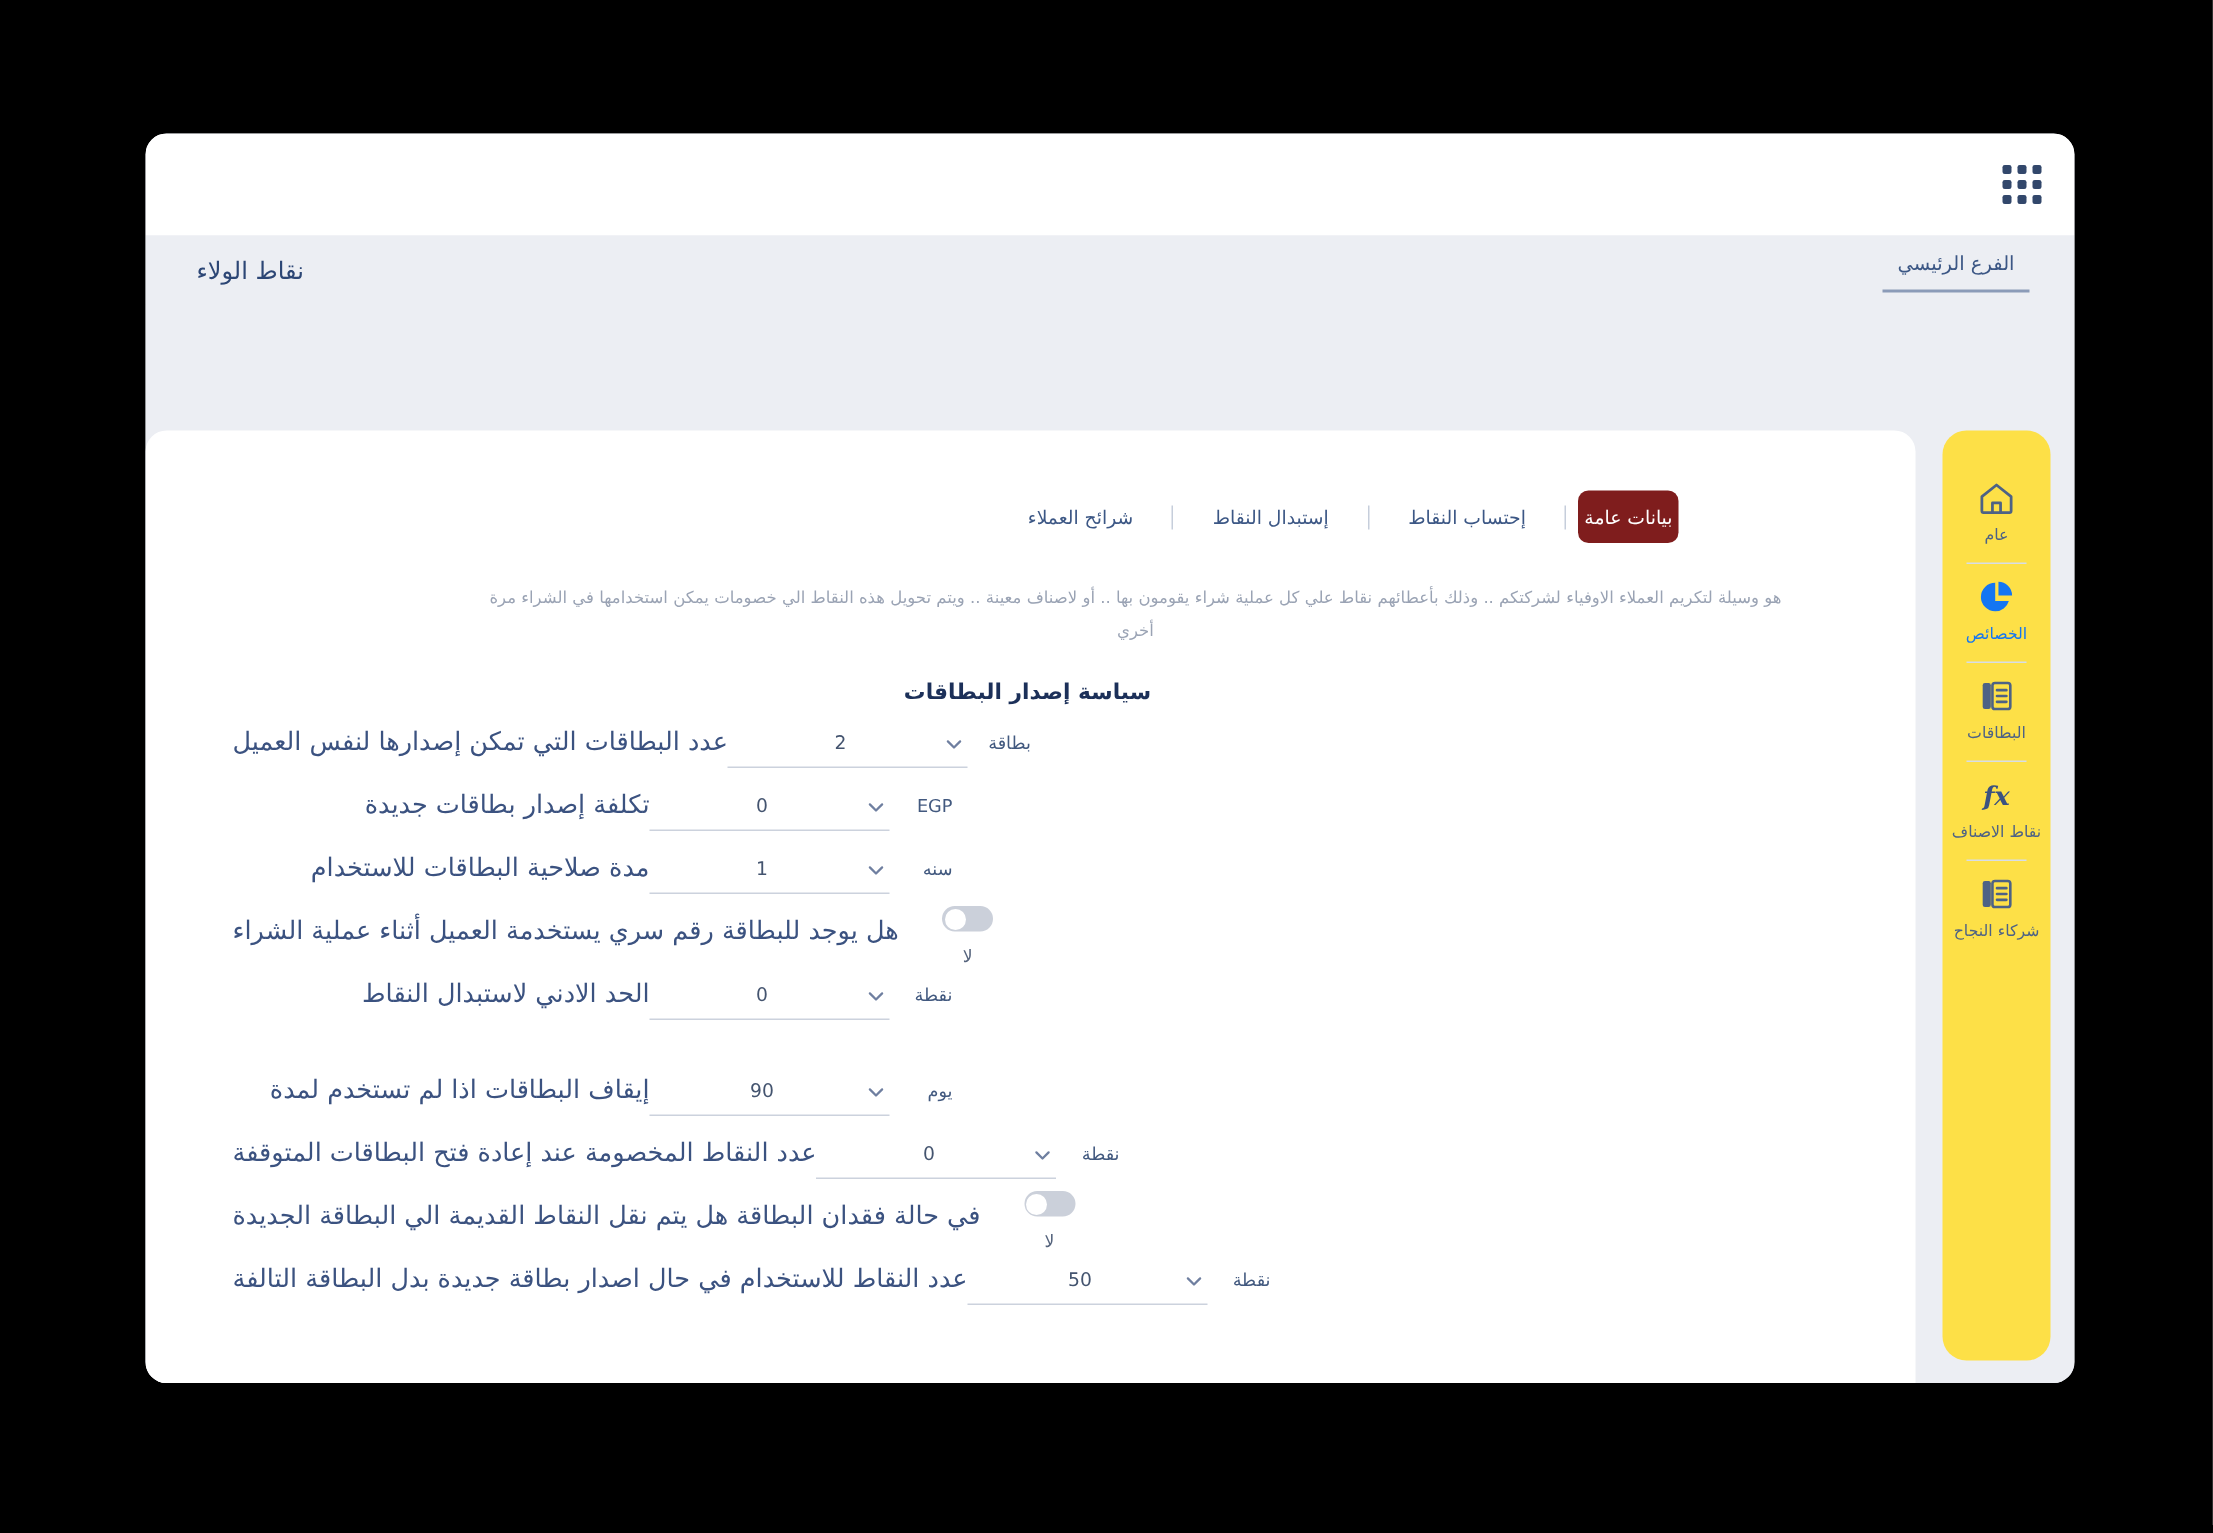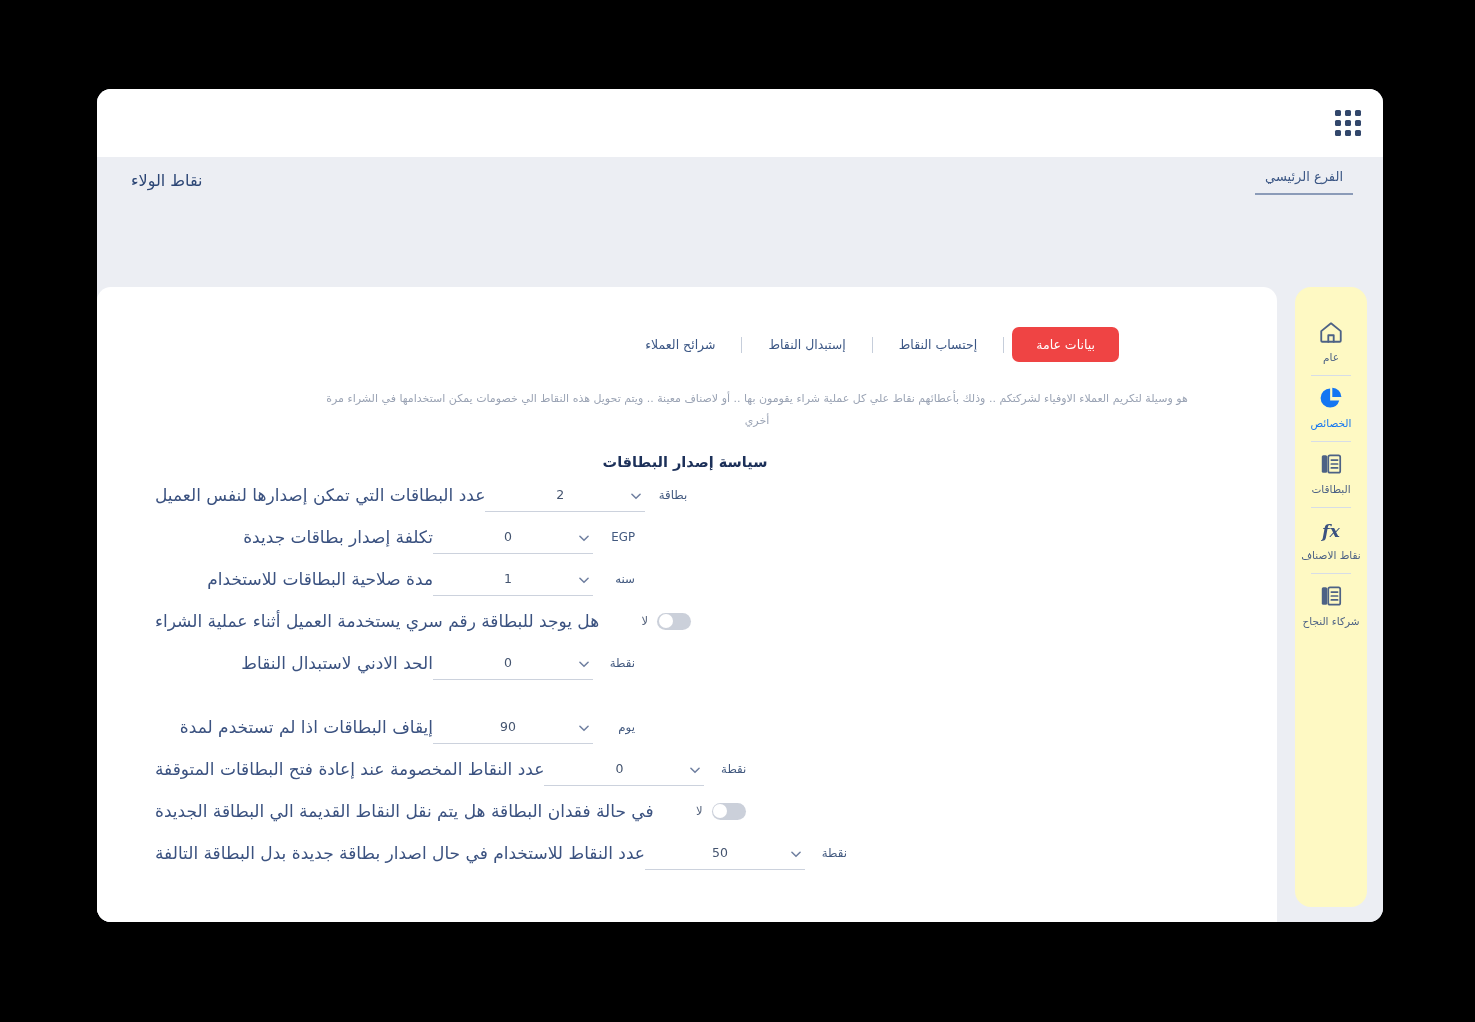--- a/index.html
+++ b/index.html
@@ -103,21 +103,21 @@
     flex-direction: row;
     padding: 84px 0 0 0;
     box-sizing: border-box;
   }
 
   
   .rail {
     width: 72px;
     margin-left: 18px;
     margin-right: 16px;
-    background: #fef9c3;
+    background: #fde047;
     border-radius: 16px;
     height: 620px;
     padding: 22px 0 0 0;
     box-sizing: border-box;
     flex: 0 0 auto;
   }
 
   .rail-item {
     display: flex;
     flex-direction: column;
@@ -168,24 +168,24 @@
     margin-top: 18px;
   }
   .tab {
     font-size: 12.5px;
     color: #3c5785;
     padding: 9px 18px;
     cursor: pointer;
     white-space: nowrap;
   }
   .tab.active {
-    background: #ef4444;
+    background: #7f1d1d;
     color: #ffffff;
     border-radius: 7px;
-    padding: 10px 24px;
+    padding: 10px 4px;
   }
   .tab-sep {
     width: 1px;
     height: 16px;
     background: #c6cedb;
     margin: 0 8px;
   }
 
   
   .intro {
@@ -270,21 +270,21 @@
     color: #42597f;
     padding-right: 14px;
     box-sizing: border-box;
     white-space: nowrap;
   }
 
   
   .toggle-wrap {
     width: 160px;
     display: flex;
-    flex-direction: row;
+    flex-direction: column;
     align-items: center;
     justify-content: flex-start;
     gap: 9px;
     height: 34px;
     padding-right: 68px;
     box-sizing: border-box;
   }
   .toggle {
     width: 34px;
     height: 17px;

